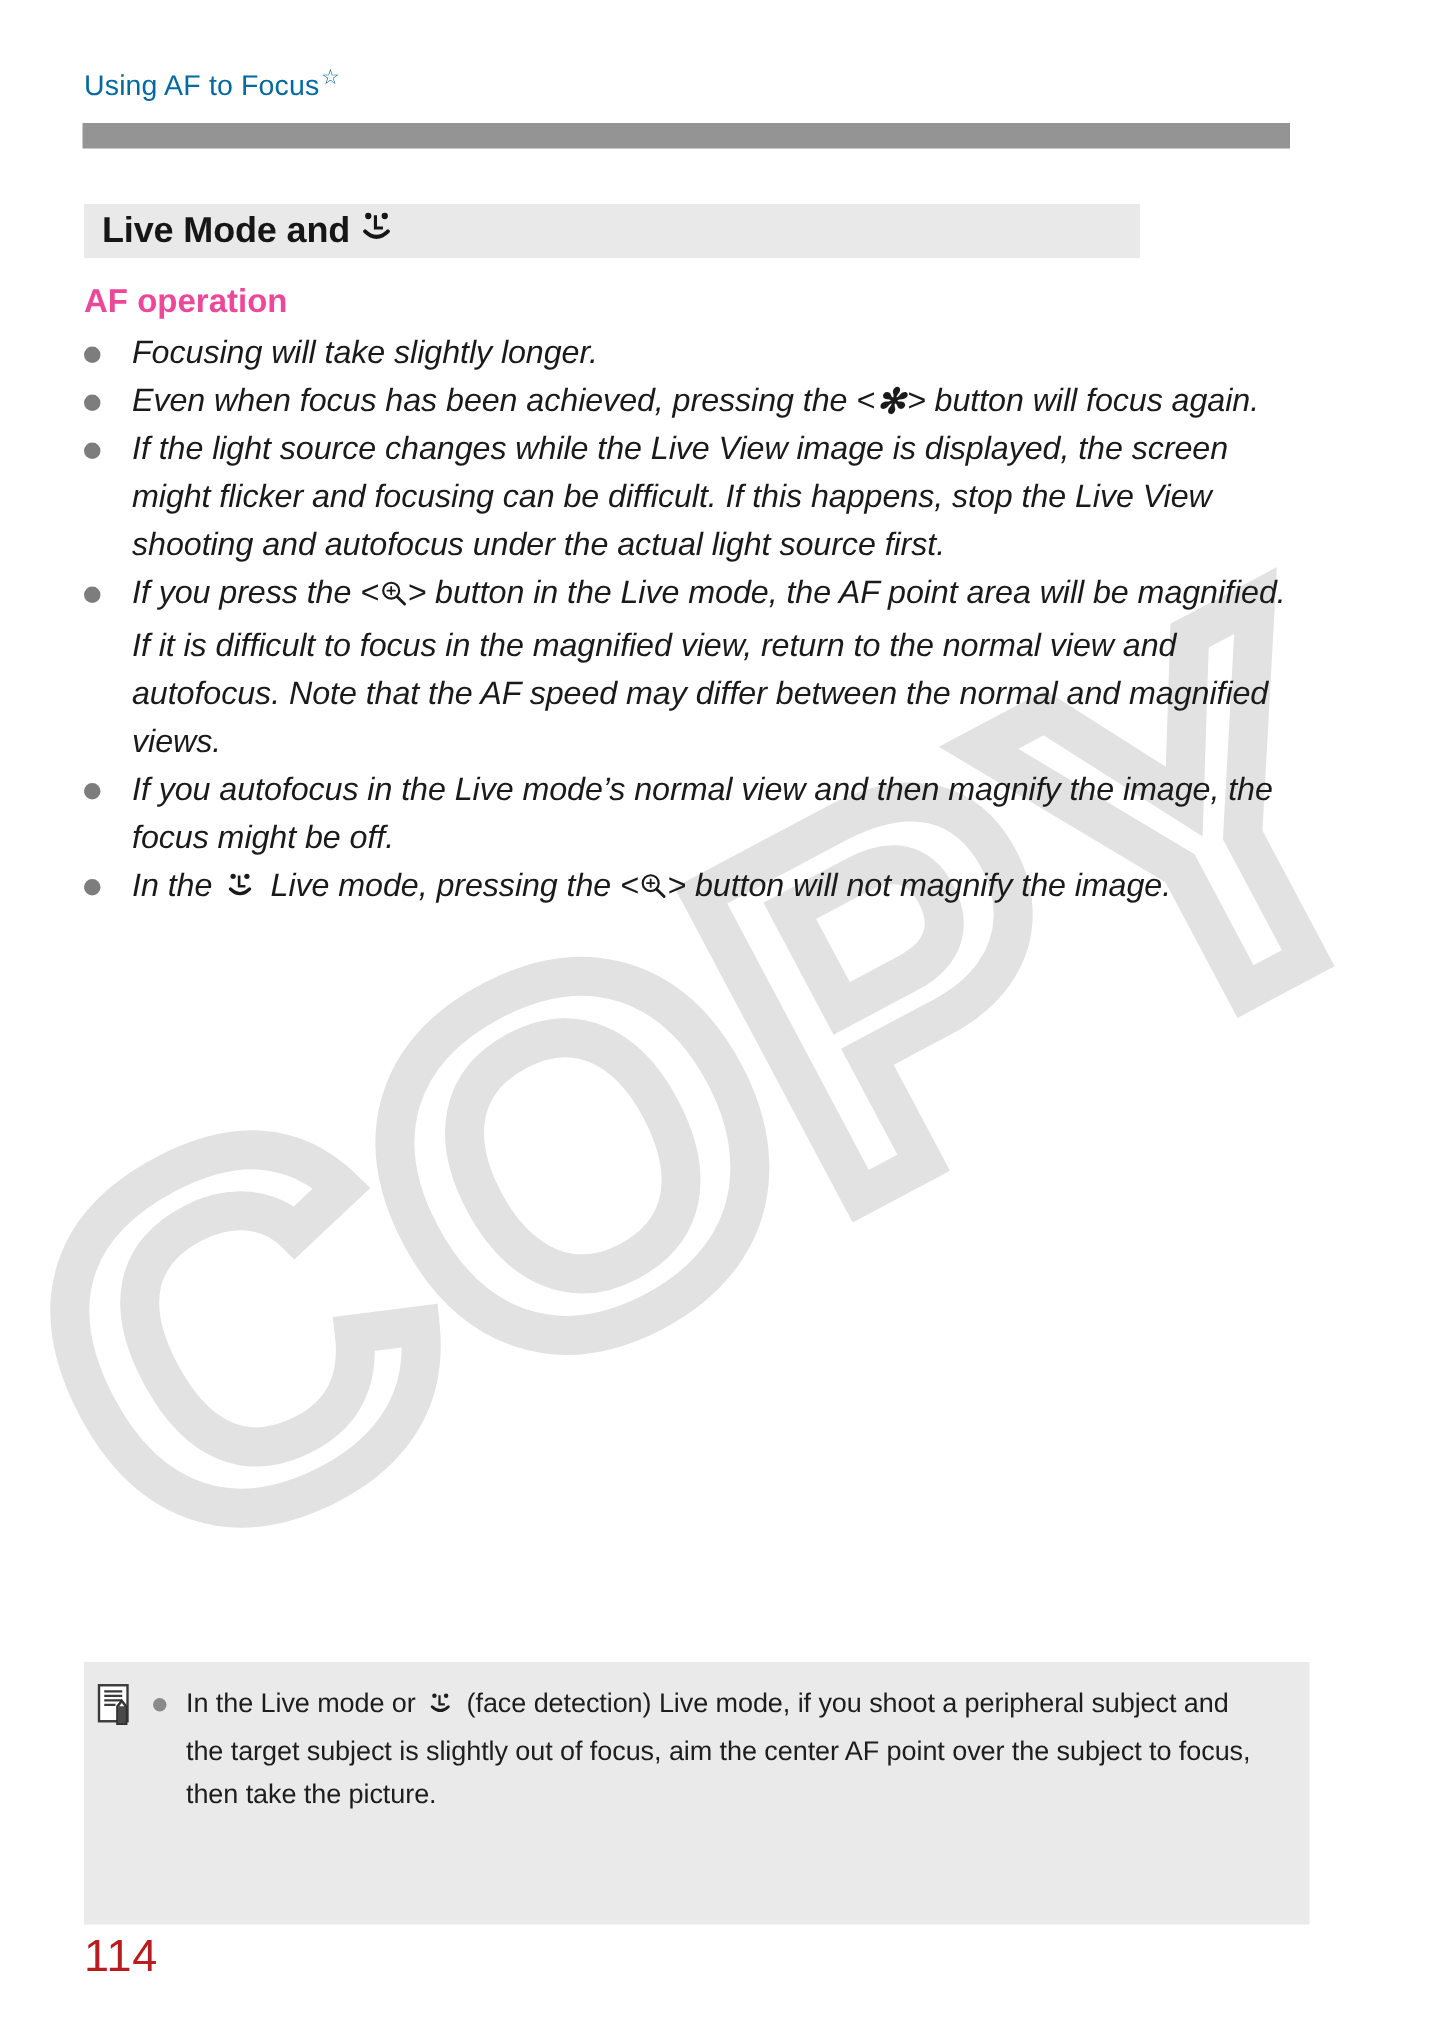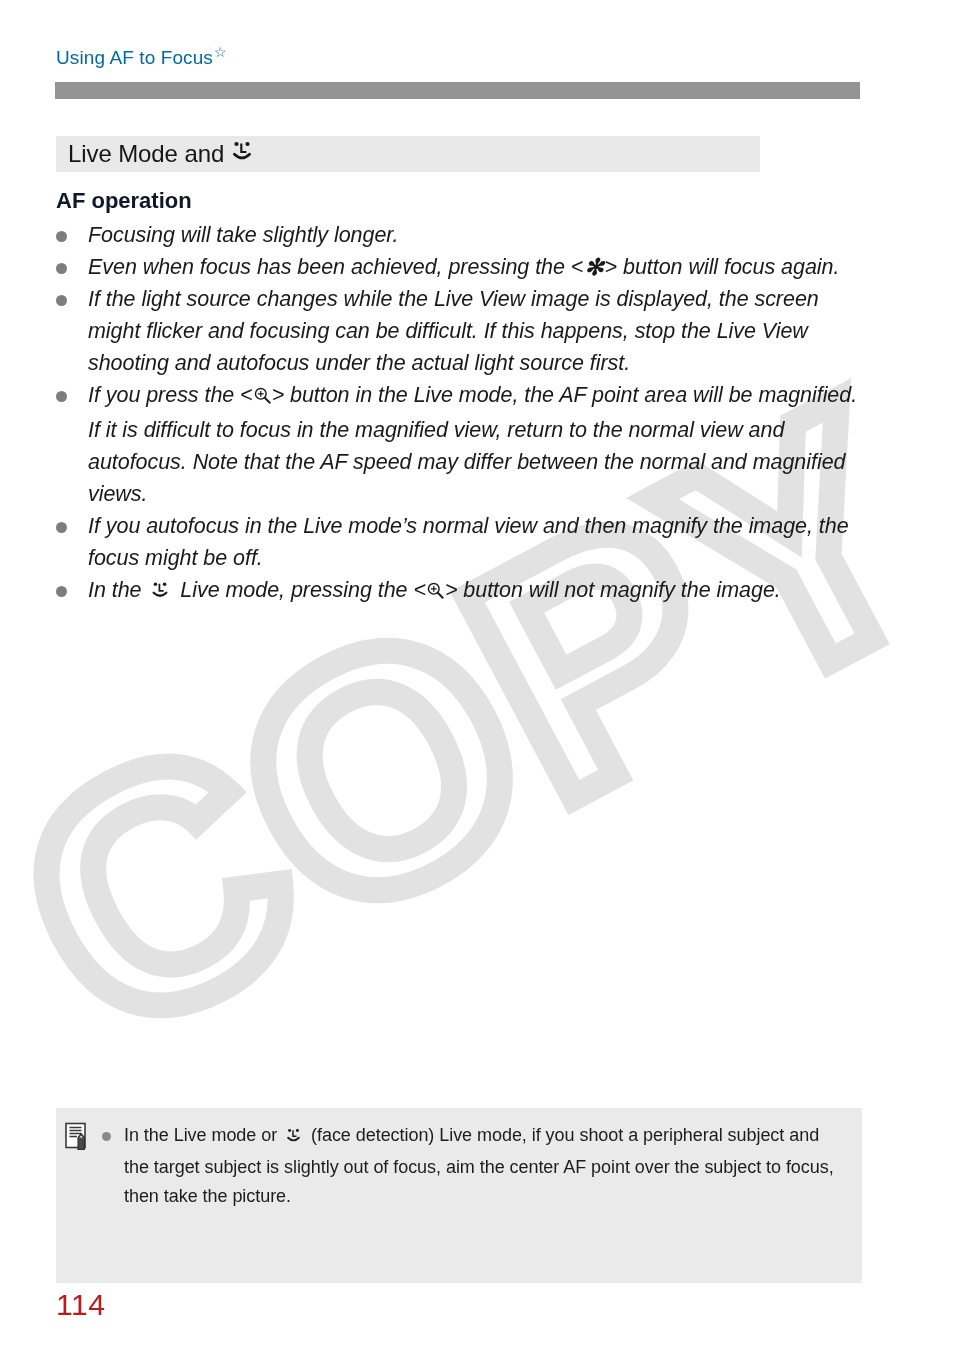--- a/index.html
+++ b/index.html
@@ -83,21 +83,21 @@
     width: 704px;
     height: 36px;
     background: #e9e9e9;
     display: flex;
     align-items: center;
     box-sizing: border-box;
     padding-left: 12px;
   }
   .section-heading .heading-text {
     font-size: 24px;
-    font-weight: normal;
+    font-weight: bold;
     color: #161616;
     white-space: nowrap;
     letter-spacing: -0.1px;
     display: flex;
     align-items: center;
     gap: 0px;
   }
 
   
   .face-icon {
@@ -111,21 +111,21 @@
     margin: 0 4px 0 3px;
   }
 
   
   .sub-heading {
     position: absolute;
     left: 56px;
     top: 188px;
     font-size: 22px;
     font-weight: bold;
-    color: #0f172a;
+    color: #ec4899;
     text-align: center;
   }
 
   
   .bullet-list {
     position: absolute;
     left: 56px;
     top: 219px;
     width: 810px;
   }
@@ -167,20 +167,21 @@
   }
 
   
   .note-box {
     position: absolute;
     left: 56px;
     top: 1108px;
     width: 806px;
     height: 175px;
     background: #eaeaea;
+    padding-left: 11px;
   }
   .note-icon {
     position: absolute;
     left: 8px;
     top: 14px;
   }
   .note-list {
     position: absolute;
     left: 46px;
     top: 13px;

